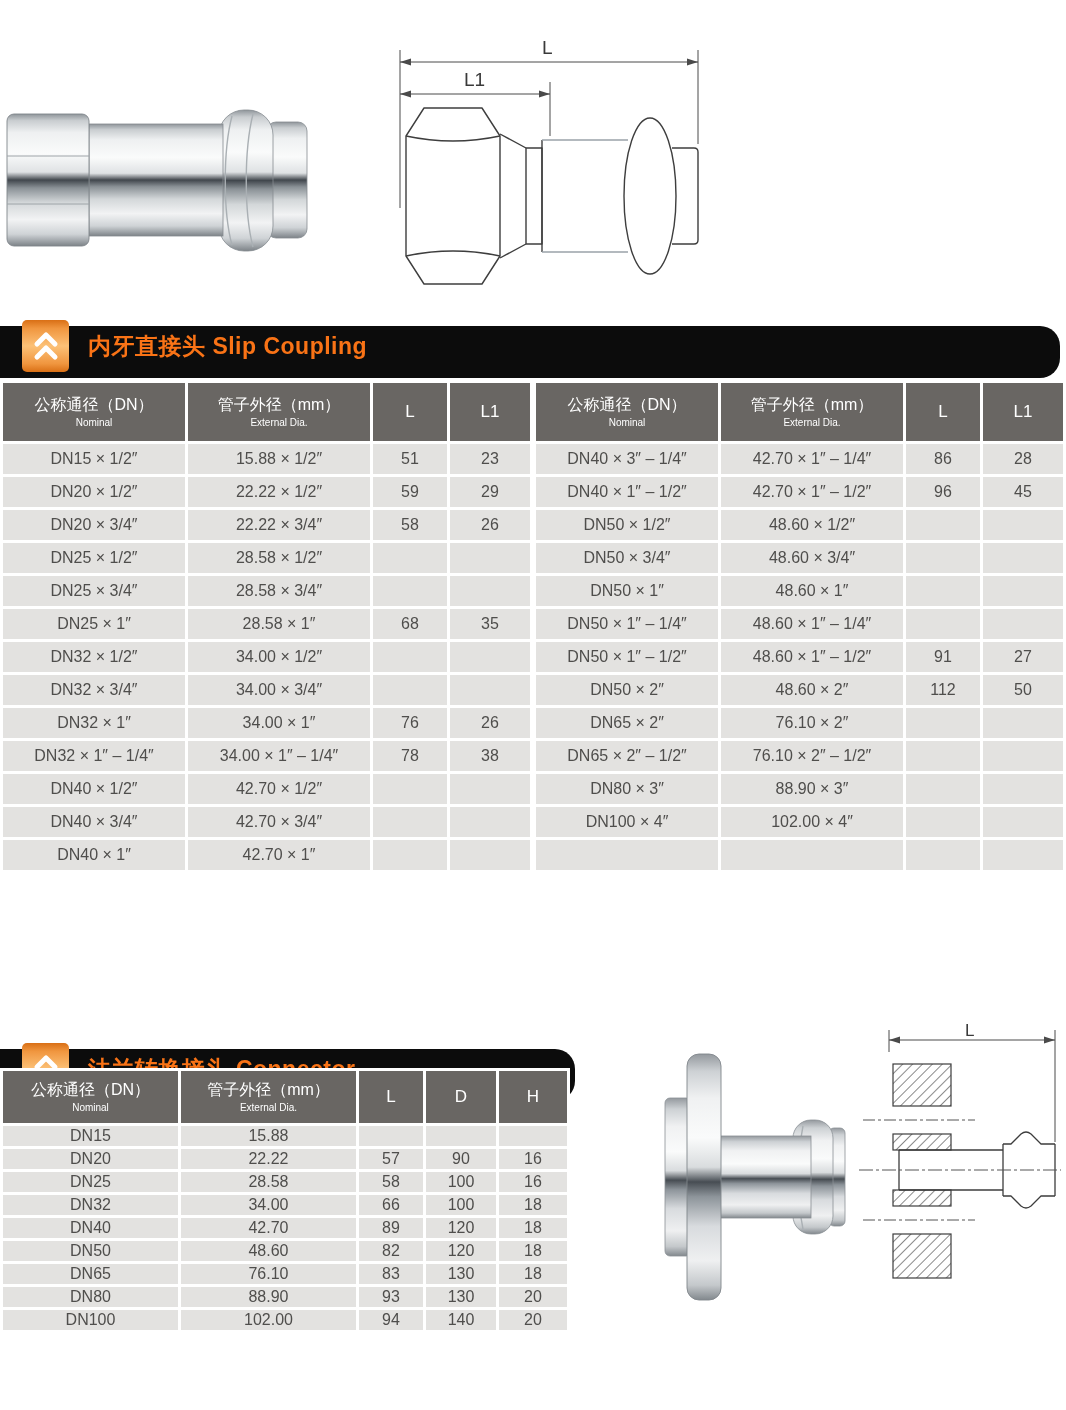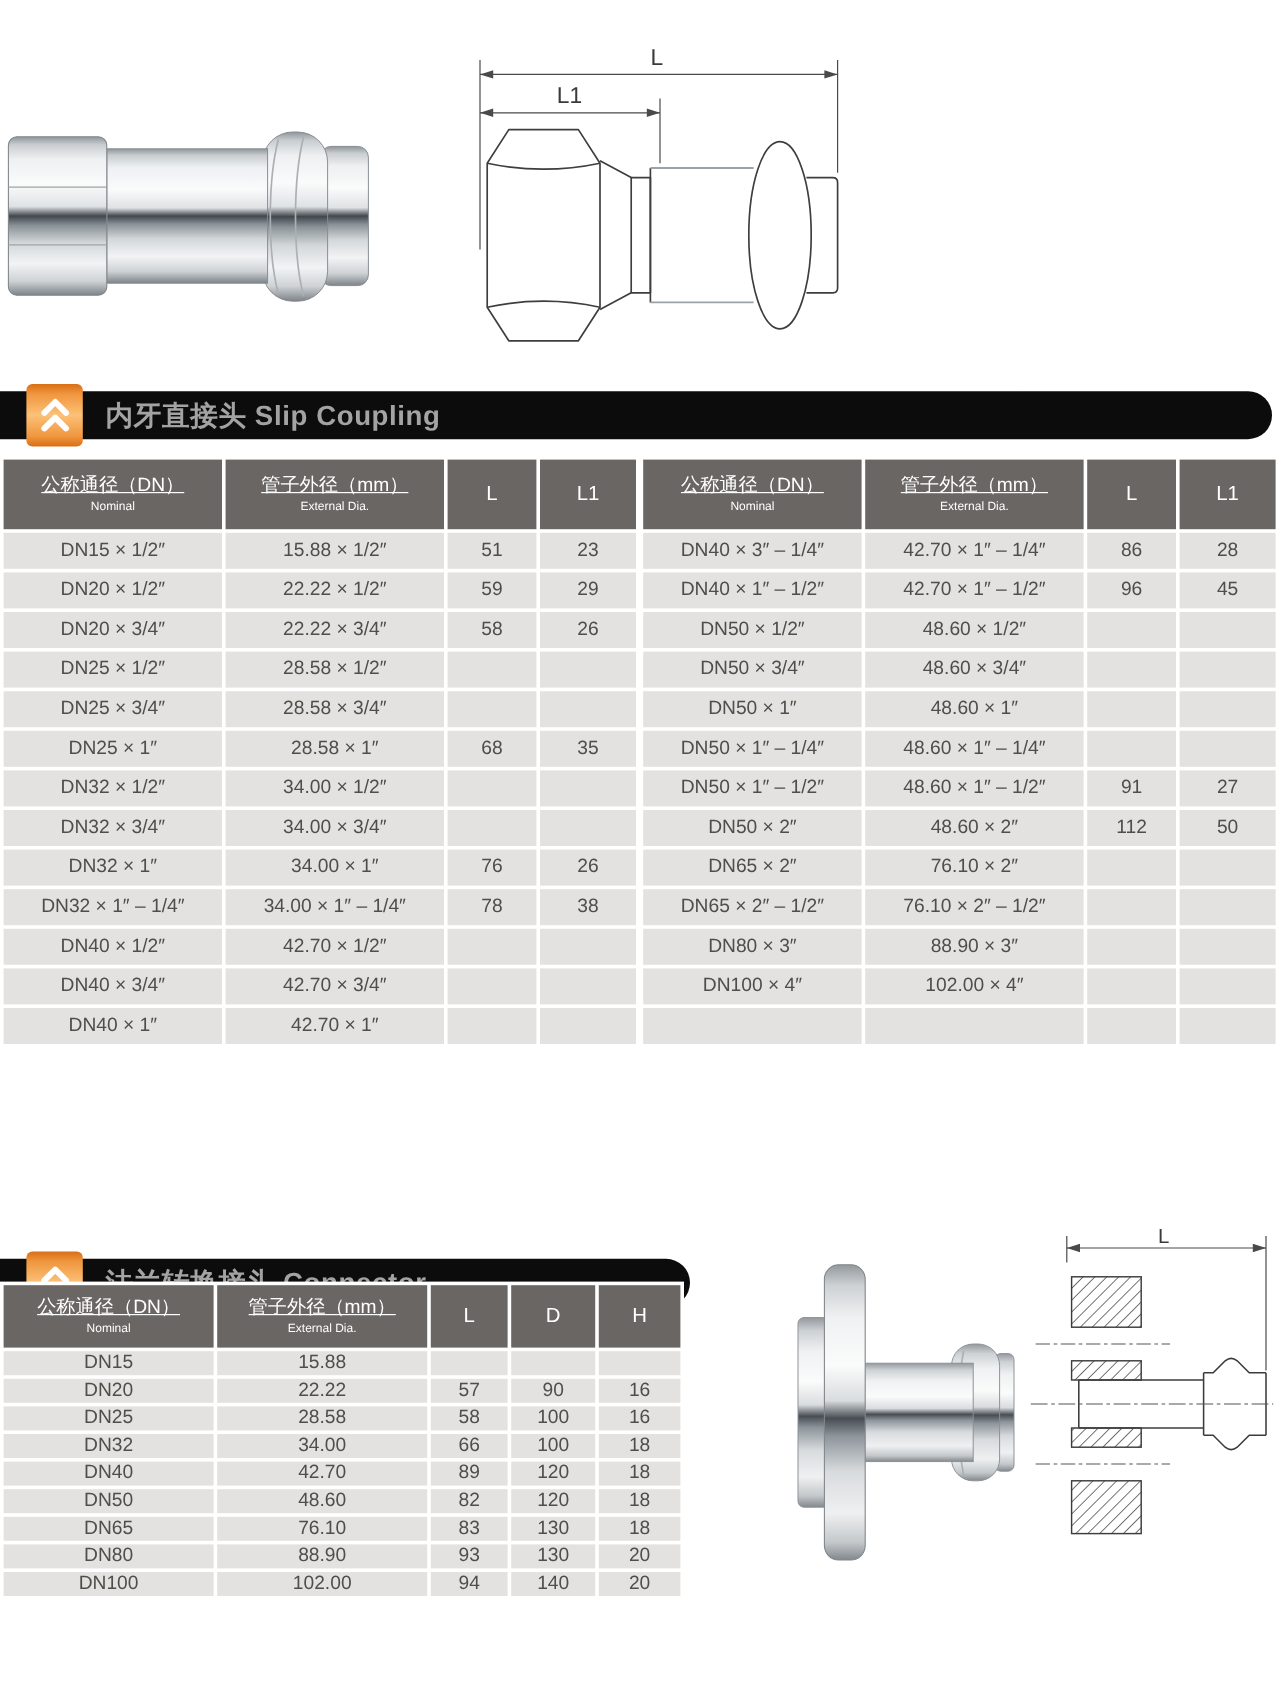--- a/index.html
+++ b/index.html
@@ -1,31 +1,31 @@
 <!DOCTYPE html>
 <html><head>
 <meta charset="utf-8">
 <style>
   html,body{margin:0;padding:0;background:#fff;}
   .page{position:relative;width:1066px;height:1410px;background:#ffffff;overflow:hidden;
         font-family:"Liberation Sans", sans-serif;}
 
   
-  .banner{position:absolute;height:40px;background:#0c0c0c;border-radius:0 20px 20px 0;color:#a3a3a3;}
+  .banner{position:absolute;height:52px;background:#0c0c0c;border-radius:0 20px 20px 0;color:#f97316;}
   .banner .title{margin-left:88px;line-height:40px;font-size:23px;font-weight:bold;
                  letter-spacing:.5px;white-space:nowrap;}
   .ribbon{position:absolute;left:22px;top:-6px;width:47px;height:52px;border-radius:5px;
           background:linear-gradient(180deg,#d96f15 0%,#f0963f 16%,#fcc177 50%,#f0963f 84%,#d96f15 100%);
           display:flex;align-items:center;justify-content:center;}
 
   
   .dtable{border-collapse:separate;border-spacing:3px;table-layout:fixed;background:#fff;}
   .dtable th{background:#696663;color:#fff;font-weight:normal;text-align:center;padding:0;vertical-align:middle;}
   .dtable td{background:#e3e2e0;color:#4f4e4c;text-align:center;padding:0;white-space:nowrap;overflow:hidden;}
-  .dtable th .zh{font-size:16px;line-height:1.3;text-decoration:underline;}
+  .dtable th .zh{font-size:16px;line-height:1.3;}
   .dtable th .en{font-size:10px;line-height:1.3;}
   .dtable th.hdr1{font-size:17px;}
   .t1half{width:533px;}
   .t1half th{height:58px;}
   .t1half td{height:30px;font-size:16px;}
   .t2{width:570px;}
   .t2 th{height:52px;}
   .t2 td{height:20px;font-size:16px;}
   .table1-wrap{position:absolute;top:380px;left:0;width:1066px;display:flex;}
   .table2-wrap{position:absolute;top:1068px;left:0;}

